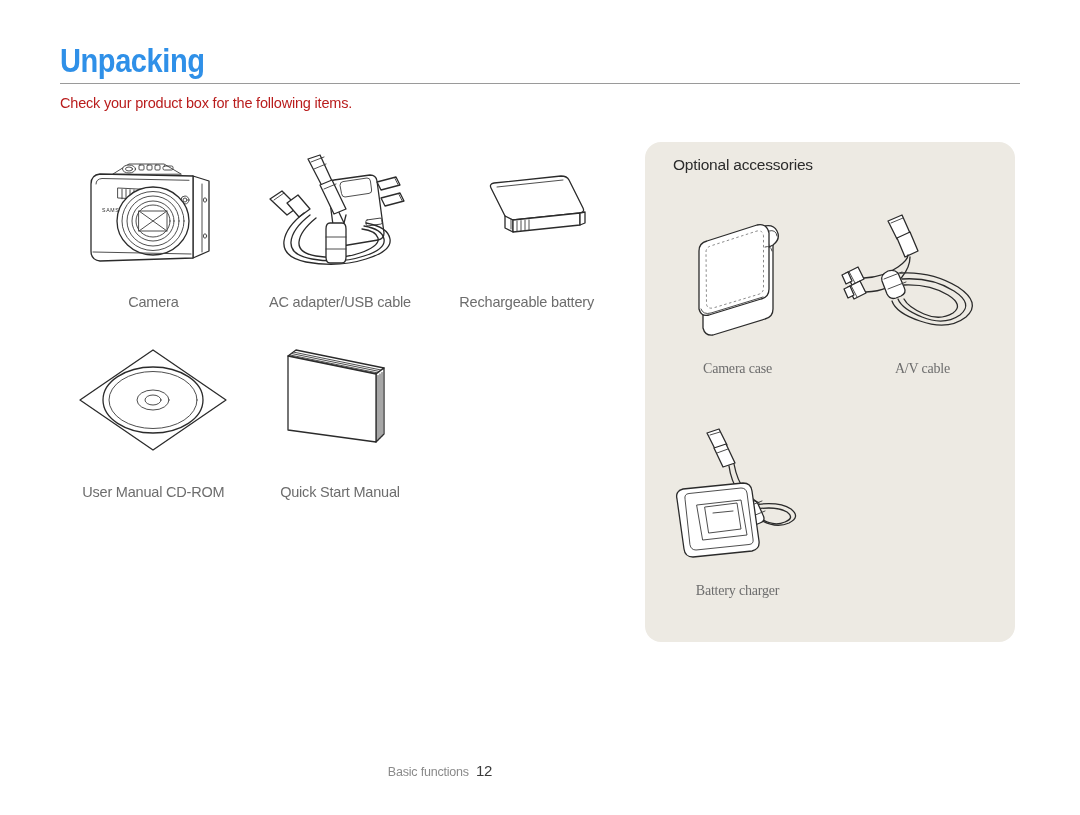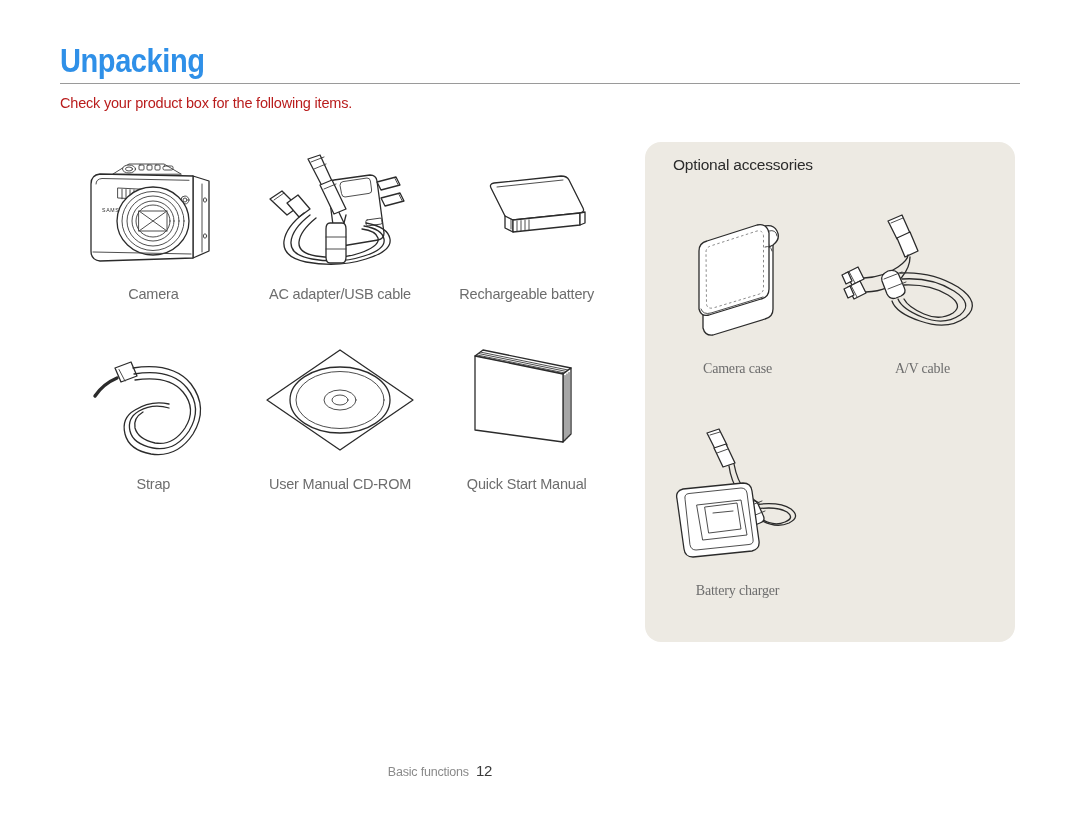--- a/index.html
+++ b/index.html
@@ -57,20 +57,21 @@
     width: 560px;
     display: grid;
     grid-template-columns: 1fr 1fr 1fr;
     grid-template-rows: 190px 190px;
   }
   .item {
     display: flex;
     flex-direction: column;
     align-items: center;
     justify-content: flex-start;
+    gap: 8px;
   }
   .item-art {
     height: 145px;
     display: flex;
     align-items: center;
     justify-content: center;
   }
   .item-label {
     font-size: 14.5px;
     color: #6d6d6d;
@@ -287,36 +288,20 @@
 
           <path class="ln-t" d="M70 71 L70 81 M74 70.6 L74 80.6 M78 70.2 L78 80.2 M82 69.8 L82 79.8"></path>
           <path class="ln-t" d="M64 69 L64 79"></path>
 
           <path class="ln-t" d="M50 37 L116 30"></path>
         </svg>
       </div>
       <div class="item-label">Rechargeable battery</div>
     </div>
 
-    <div class="item">
-      <div class="item-art">
-        <svg width="160" height="130" viewBox="0 0 160 130">
-
-          <path d="M22 58 Q30 46 44 40" fill="none" stroke="#2b2b2b" stroke-width="3.4" stroke-linecap="round"></path>
-
-          <path class="fillw" d="M42 30 L58 24 L64 38 L48 44 Z"></path>
-          <path class="ln-t" d="M46 31.5 L52 43"></path>
-
-          <path class="ln" d="M60 30 Q100 24 118 46 Q136 70 120 96 Q104 120 78 116 Q56 112 52 96 Q48 80 62 72 Q78 62 96 66"></path>
-          <path class="ln" d="M61 36 Q98 30 114 50 Q130 70 116 93 Q102 114 80 110 Q60 106 57 93 Q54 80 66 73 Q80 65 96 70"></path>
-          <path class="ln" d="M62 42 Q96 37 110 54 Q124 71 112 90 Q100 108 82 105 Q65 101 62 90 Q60 80 70 74"></path>
-        </svg>
-      </div>
-      <div class="item-label">Strap</div>
-    </div>
 
     <div class="item">
       <div class="item-art">
         <svg width="170" height="130" viewBox="0 0 170 130">
 
           <path class="fillw" d="M85 12 L158 62 L85 112 L12 62 Z"></path>
 
           <ellipse class="fillw" cx="85" cy="62" rx="50" ry="33"></ellipse>
           <ellipse class="ln-t" cx="85" cy="62" rx="44" ry="28.5"></ellipse>
           <ellipse class="fillw-t" cx="85" cy="62" rx="16" ry="10"></ellipse>

